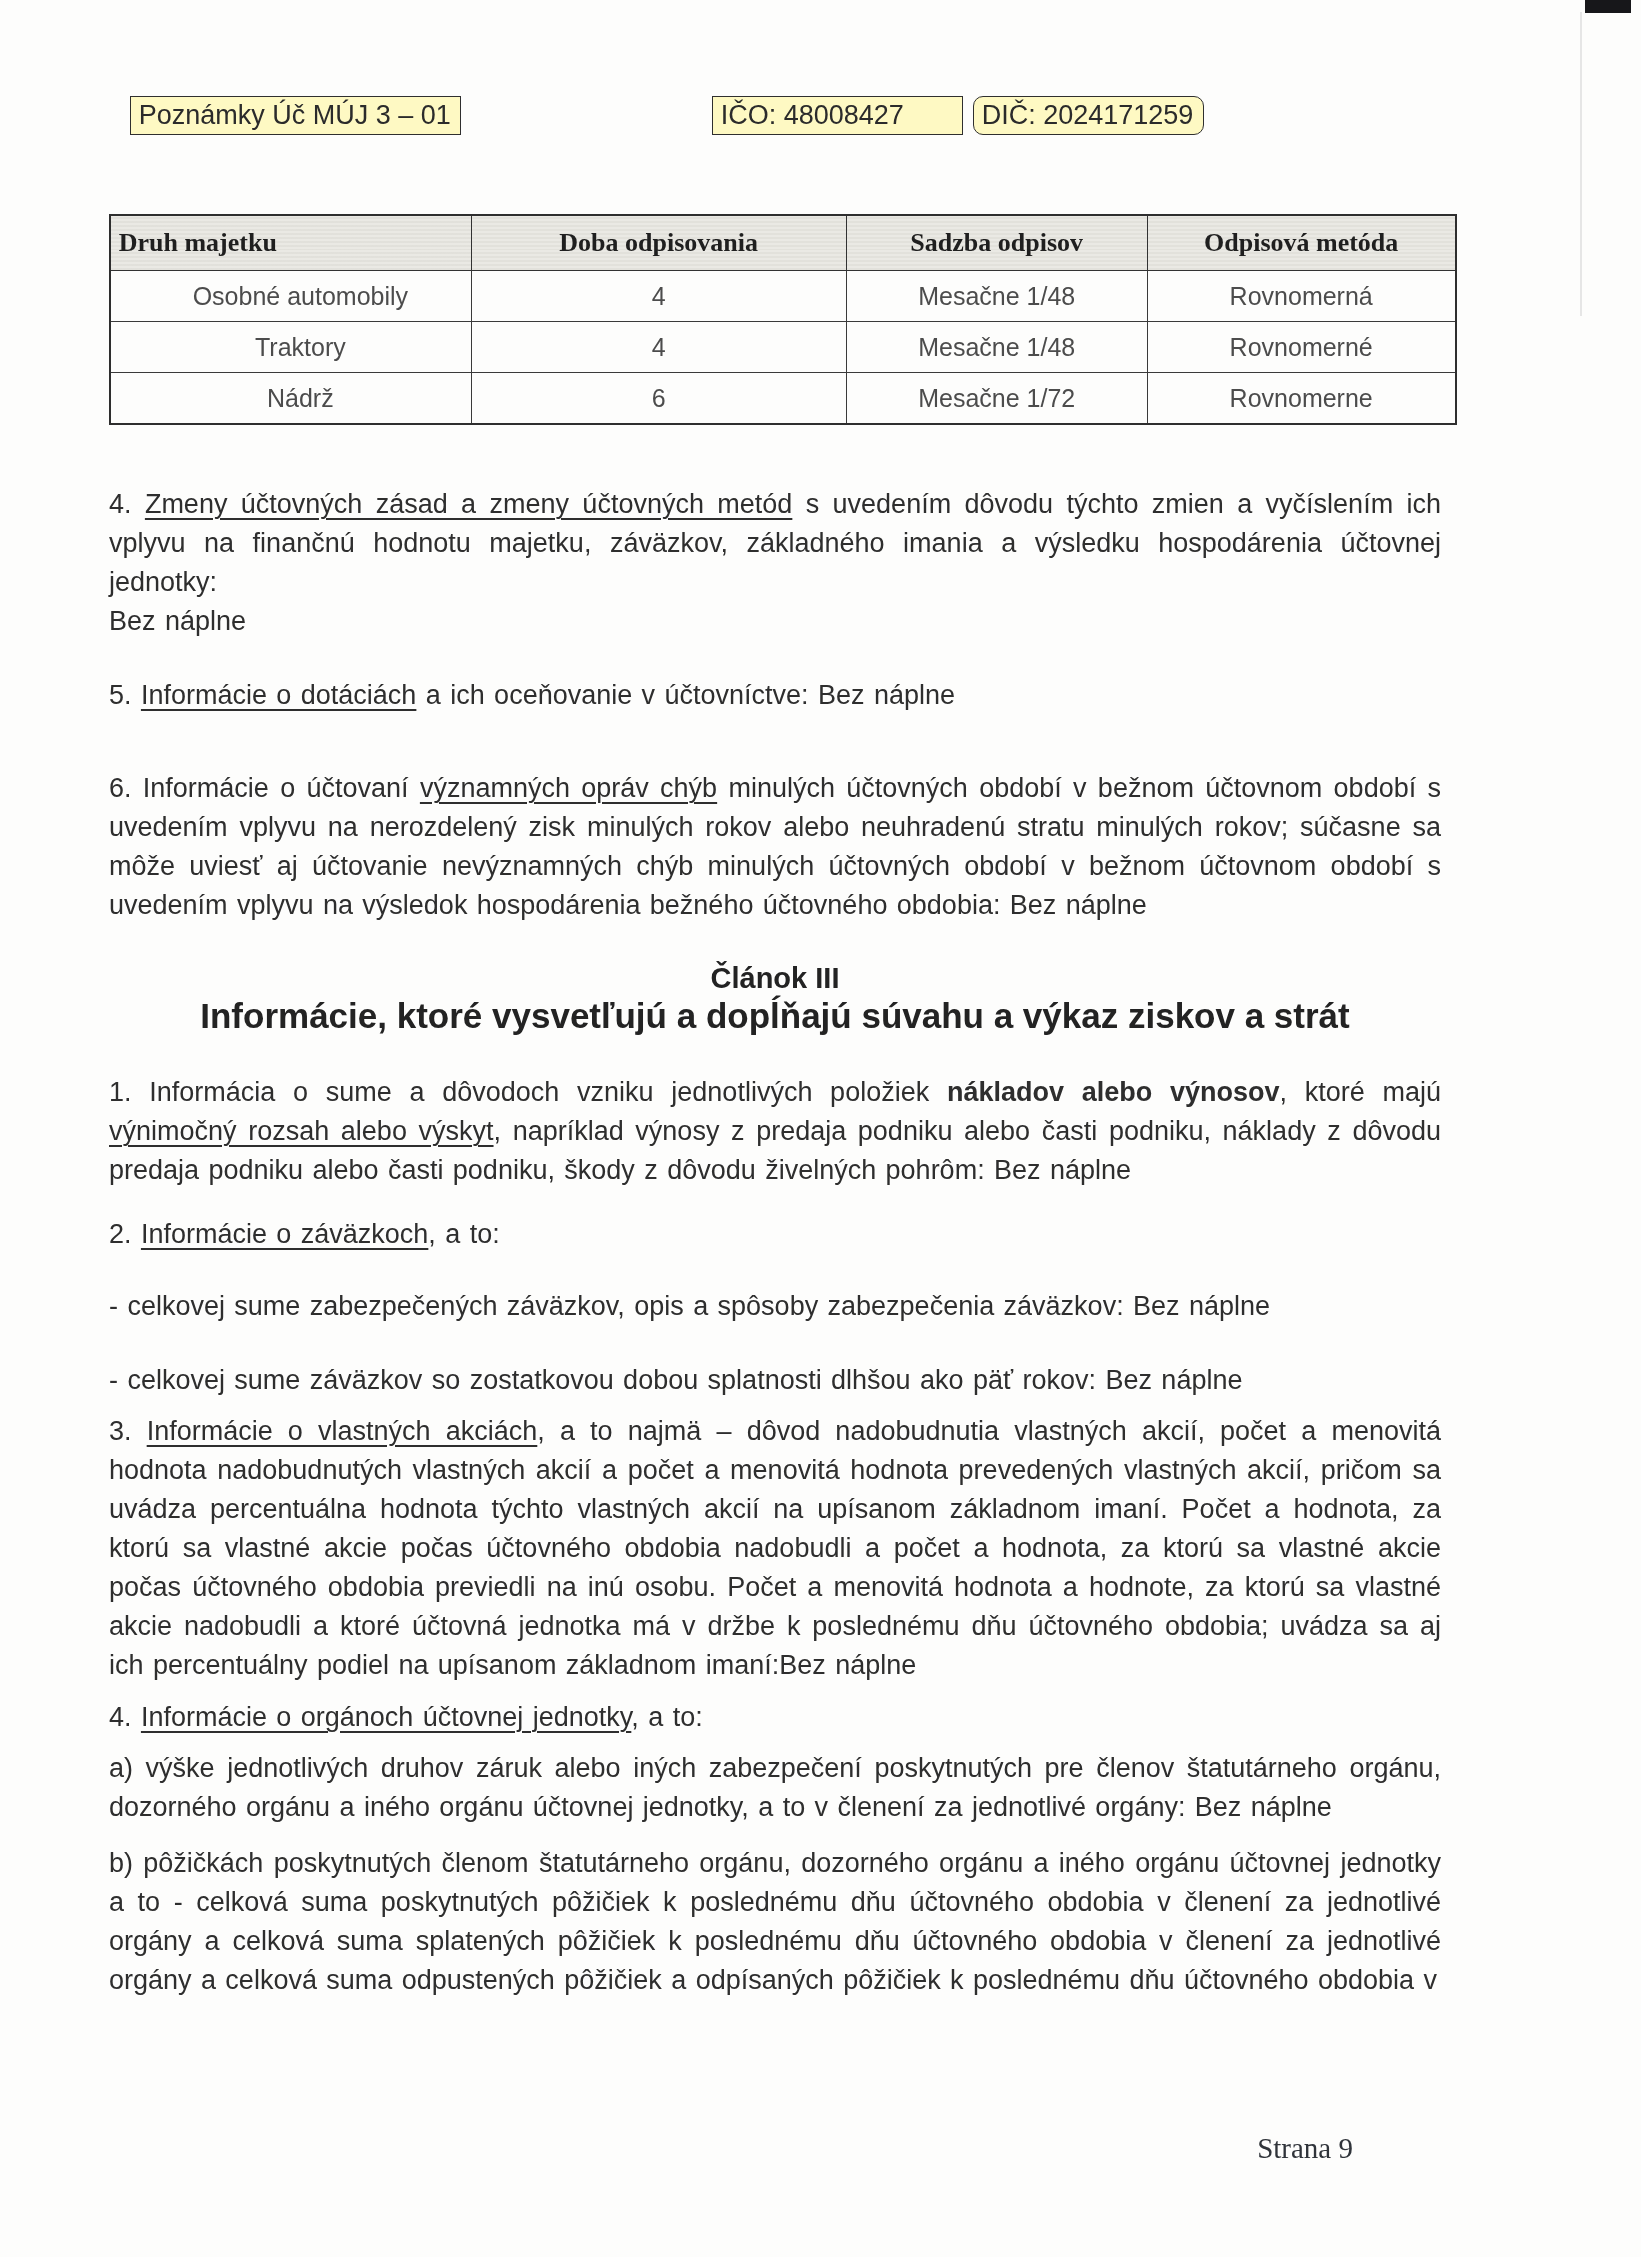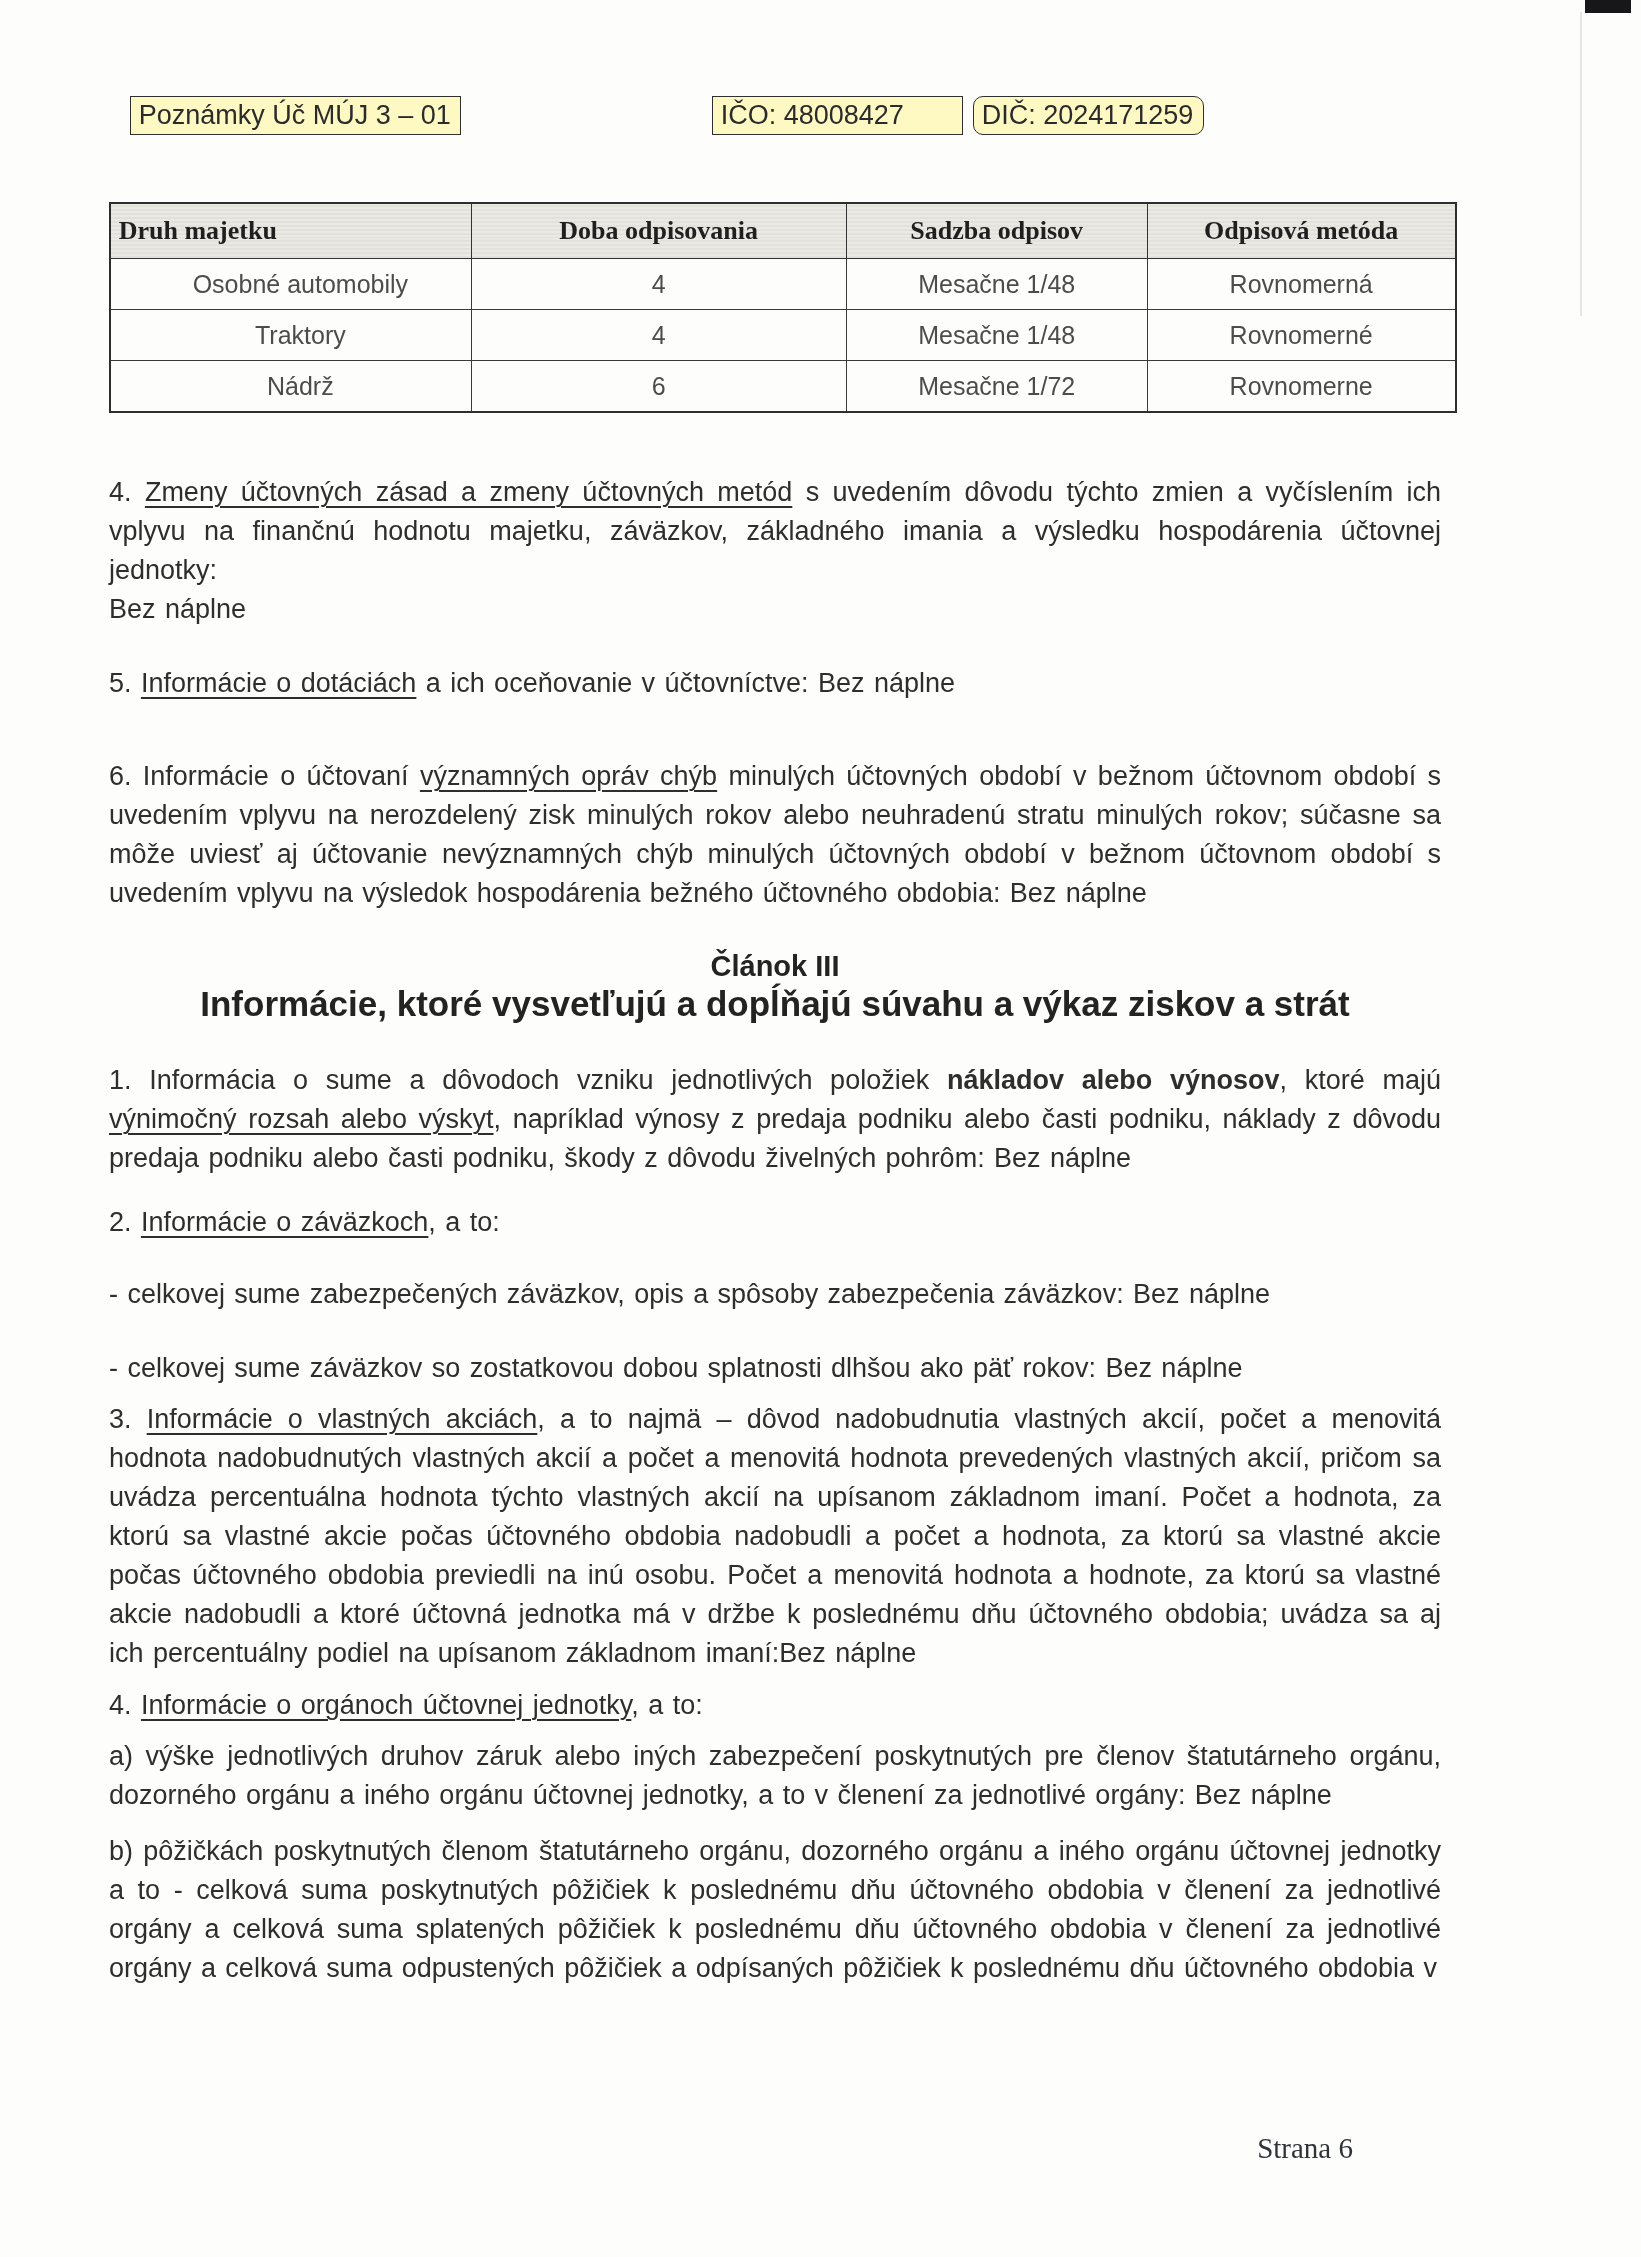--- a/index.html
+++ b/index.html
@@ -18,21 +18,21 @@
   .hbox{
     position:absolute;top:96px;height:33px;
     border:1.9px solid #2f2f2f;background:#fef9c3;
     font-size:27px;line-height:33px;padding:1.9px 9.7px 1.9px 7.7px;
     color:#2b2b2b;white-space:nowrap;
   }
   .form-box{left:130px;}
   .ico-box{left:712px;min-width:232px;}
   .dic-box{left:973px;border-radius:10px;}
   
-  .content{position:absolute;left:109px;top:202px;width:1332px;}
+  .content{position:absolute;left:109px;top:214px;width:1332px;}
   
   .dep-table{
     border-collapse:collapse;width:1327px;
     border:2.9px solid #2e2e2e;
     table-layout:fixed;
   }
   .dep-table th{
     font-family:"Liberation Serif", serif;font-weight:bold;
     background:#e9e8e3;
     background-image:repeating-linear-gradient(0deg, rgba(90,90,80,0.05) 0 1.9px, rgba(255,255,255,0.04) 1.9px 3.9px);
@@ -146,16 +146,16 @@
     <p class="para m-a3"><span>3. </span><span class="u">Informácie o vlastných akciách</span><span>, a to najmä – dôvod nadobudnutia vlastných akcií, počet a menovitá hodnota nadobudnutých vlastných akcií a počet a menovitá hodnota prevedených vlastných akcií, pričom sa uvádza percentuálna hodnota týchto vlastných akcií na upísanom základnom imaní. Počet a hodnota, za ktorú sa vlastné akcie počas účtovného obdobia nadobudli a počet a hodnota, za ktorú sa vlastné akcie počas účtovného obdobia previedli na inú osobu. Počet a menovitá hodnota a hodnote, za ktorú sa vlastné akcie nadobudli a ktoré účtovná jednotka má v držbe k poslednému dňu účtovného obdobia; uvádza sa aj ich percentuálny podiel na upísanom základnom imaní:Bez náplne</span></p>
 
     <p class="para m-a4"><span>4. </span><span class="u">Informácie o orgánoch účtovnej jednotky</span><span>, a to:</span></p>
 
     <p class="para m-la"><span>a) výške jednotlivých druhov záruk alebo iných zabezpečení poskytnutých pre členov štatutárneho orgánu, dozorného orgánu a iného orgánu účtovnej jednotky, a to v členení za jednotlivé orgány: Bez náplne</span></p>
 
     <p class="para m-lb"><span>b) pôžičkách poskytnutých členom štatutárneho orgánu, dozorného orgánu a iného orgánu účtovnej jednotky a to - celková suma poskytnutých pôžičiek k poslednému dňu účtovného obdobia v členení za jednotlivé orgány a celková suma splatených pôžičiek k poslednému dňu účtovného obdobia v členení za jednotlivé orgány a celková suma odpustených pôžičiek a odpísaných pôžičiek k poslednému dňu účtovného obdobia v</span></p>
 
   </div>
 
-  <div class="page-number">Strana 6</div>
+  <div class="page-number">Strana 9</div>
 
 </div>
 
 
 </body></html>

